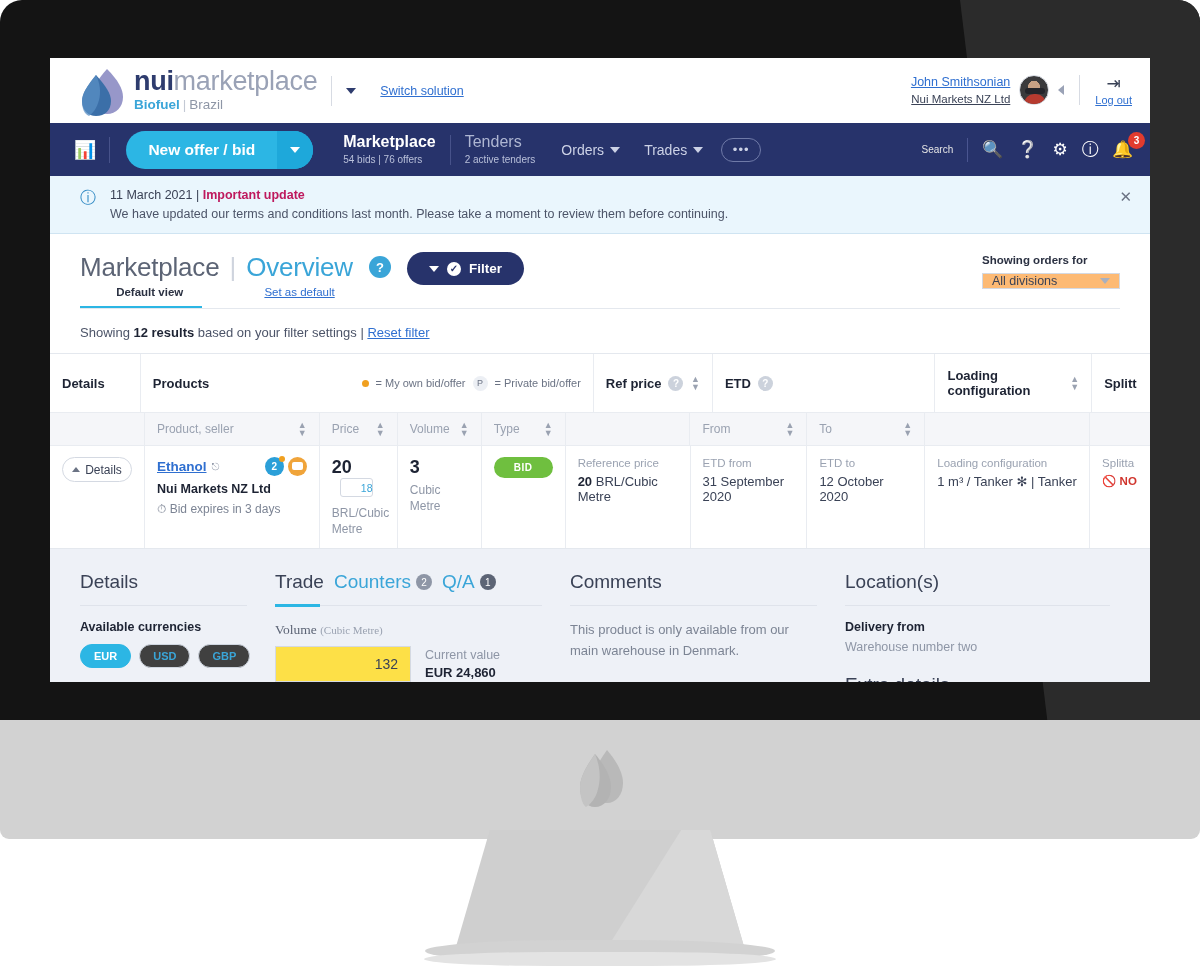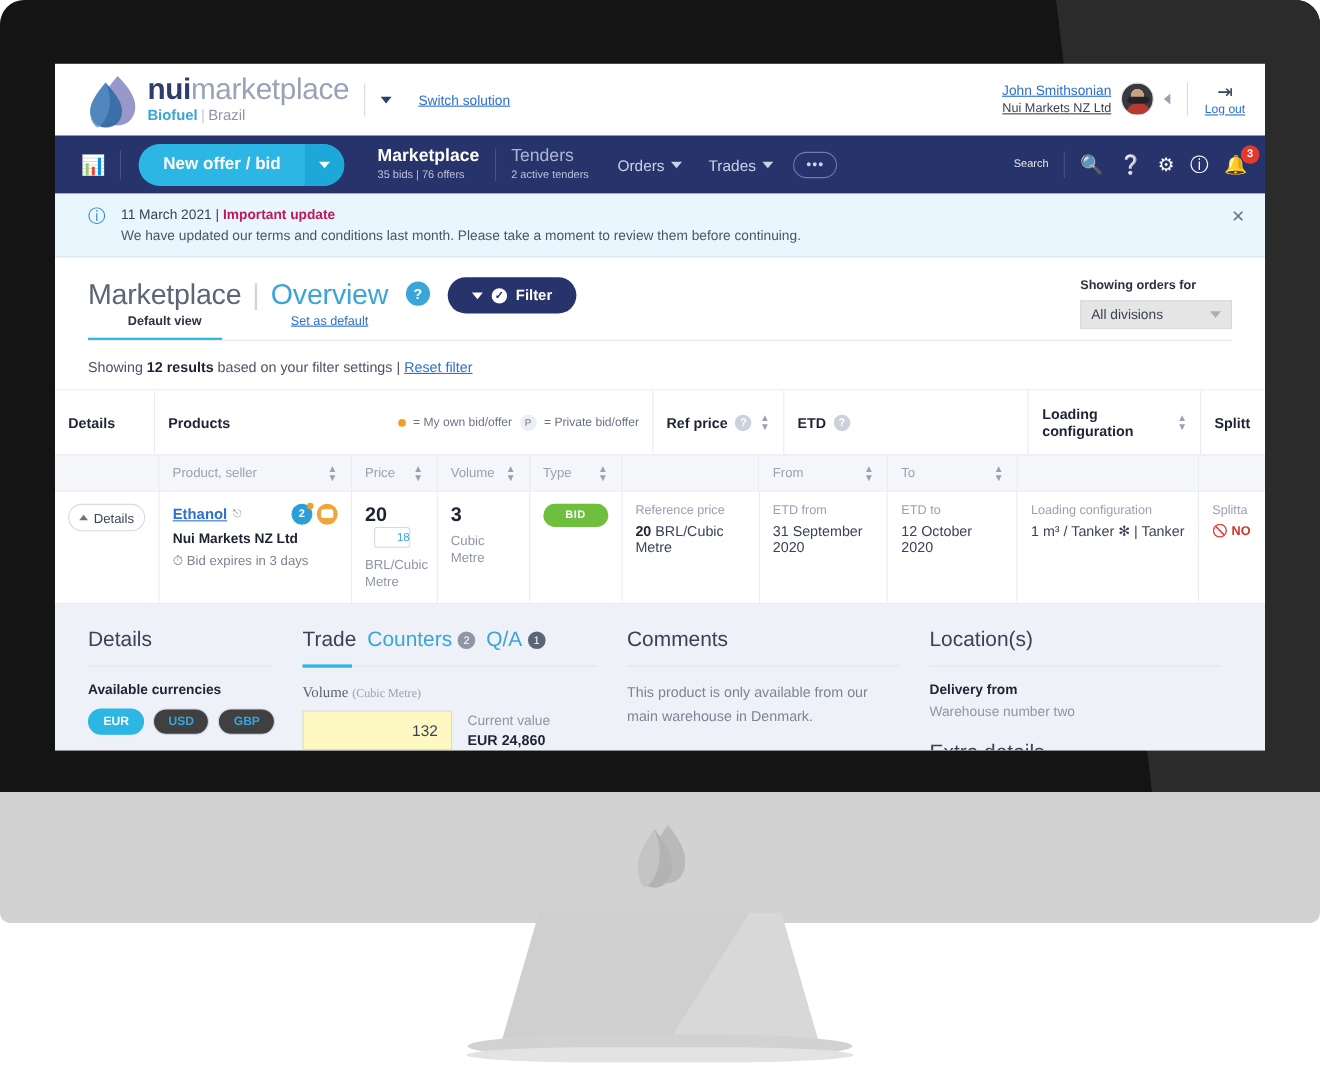--- a/index.html
+++ b/index.html
@@ -185,21 +185,21 @@
     gap: 8px; padding: 0 22px; font-size: 13.5px; font-weight: bold; cursor: pointer;
   }
   .filter-caret { width: 0; height: 0; border-left: 5px solid transparent; border-right: 5px solid transparent; border-top: 6px solid #fff; }
   .filter-check {
     width: 14px; height: 14px; border-radius: 50%; background: #fff; color: #27336b;
     font-size: 10px; display: flex; align-items: center; justify-content: center; font-weight: bold;
   }
   .ph-right { margin-left: auto; text-align: left; padding-top: 2px; }
   .ph-right-lbl { font-size: 11.5px; color: #2b3142; font-weight: bold; margin-bottom: 7px; }
   .div-select {
-    width: 138px; height: 26px; border: 1px solid #d4d9e2; background: #e5e5e5;
+    width: 138px; height: 16px; border: 1px solid #d4d9e2; background: #fdba74;
     display: flex; align-items: center; padding: 0 9px; font-size: 12.5px;
     color: #3a4256; cursor: pointer;
   }
   .div-caret { margin-left: auto; width: 0; height: 0; border-left: 5px solid transparent; border-right: 5px solid transparent; border-top: 6px solid #a8b0bf; }
 
   .tabs-underline { height: 3px; background: #2cb6e4; width: 122px; margin-top: 8px; }
   .hdr-rule { height: 1px; background: #e4e8ee; margin-top: -1px; }
 
   .showing-row { font-size: 13px; color: #4c5468; padding: 16px 0 13px; }
   .showing-row b { color: #1d2333; }
@@ -303,21 +303,21 @@
     margin-left: -5px;
   }
   .cnt-chip.dark { background: #5c6475; }
   .xtabs-rule { height: 1px; background: #dfe3eb; margin: 12px 0 0; position: relative; }
   .xtabs-rule::after { content: ""; position: absolute; left: 0; top: -1px; width: 45px; height: 3px; background: #2cb6e4; }
 
   .f-lbl { font-size: 13.5px; color: #5c6475; margin: 16px 0 8px; font-family: Liberation Serif, serif; }
   .f-lbl small { font-size: 11px; color: #9aa2b1; }
   .f-row { display: flex; align-items: center; gap: 14px; }
   .f-input {
-    width: 136px; height: 36px; border: 1px solid #d4d9e2; background: #fef9c3;
+    width: 136px; height: 36px; border: 1px solid #d4d9e2; background: #fde047;
     text-align: right; padding: 0 12px; font-size: 14px; color: #3a4256;
     font-family: "Liberation Sans", sans-serif;
   }
   .f-cur-lbl { font-size: 12.5px; color: #8e96a6; }
   .f-cur-val { font-size: 13px; color: #1d2333; font-weight: bold; margin-top: 3px; }
 
   .c-text { font-size: 13px; color: #7c8494; line-height: 1.6; }
   .x-p { font-size: 12.5px; color: #8e96a6; margin-top: 6px; }
 </style>
 </head>
@@ -375,21 +375,21 @@
 
       <div class="newoffer">
         <div class="newoffer-main">New offer / bid</div>
         <div class="newoffer-drop">
           <span class="caret-w"></span>
         </div>
       </div>
 
       <div class="nav-tab first">
         <div class="nav-tab-main">Marketplace</div>
-        <div class="nav-tab-sub">35 bids | 76 offers</div>
+        <div class="nav-tab-sub">54 bids | 76 offers</div>
       </div>
       <div class="nav-vsep"></div>
       <div class="nav-tab dim">
         <div class="nav-tab-main">Tenders</div>
         <div class="nav-tab-sub">2 active tenders</div>
       </div>
 
       <div class="nav-menu">
         <span>Orders</span>
         <span class="caret-g"></span>

